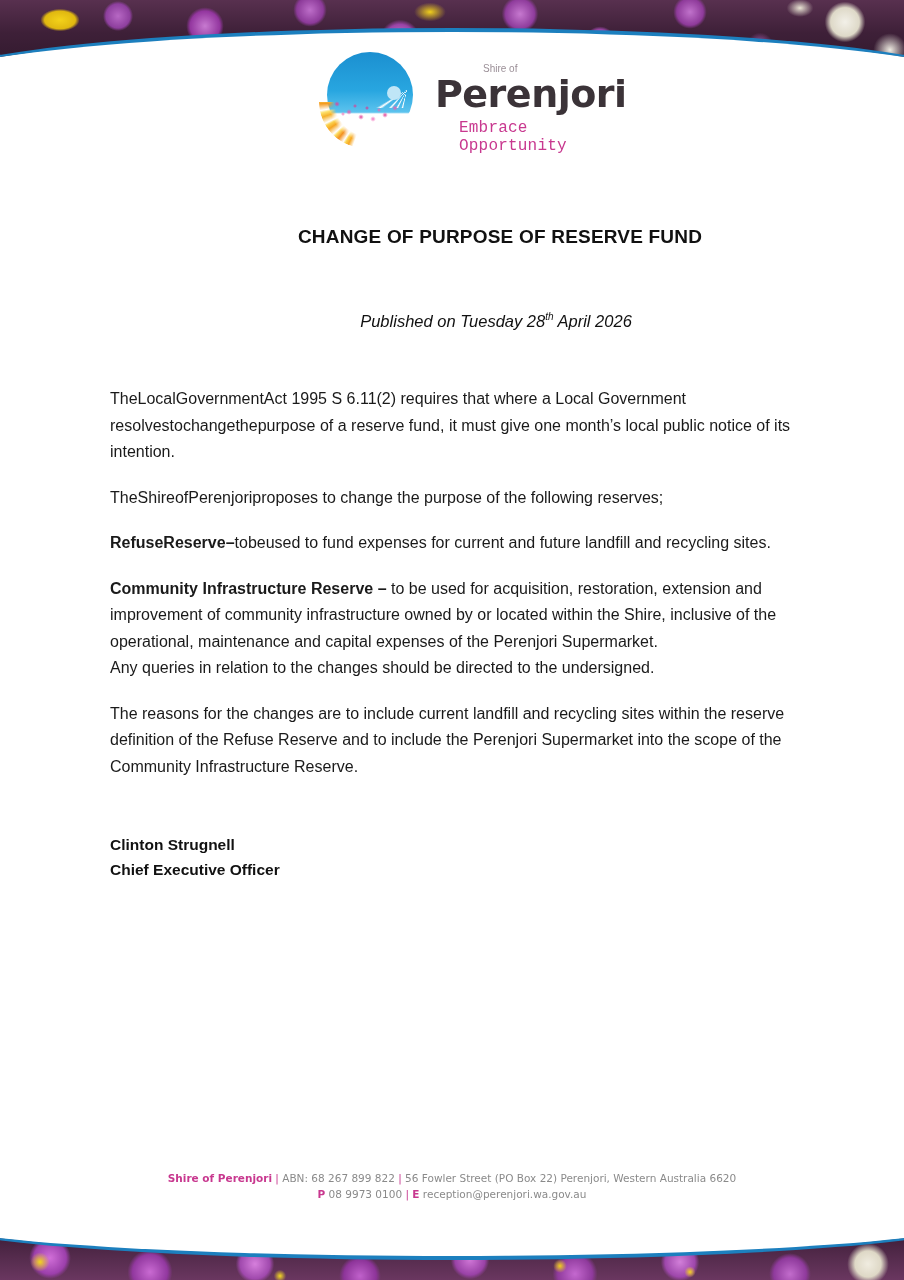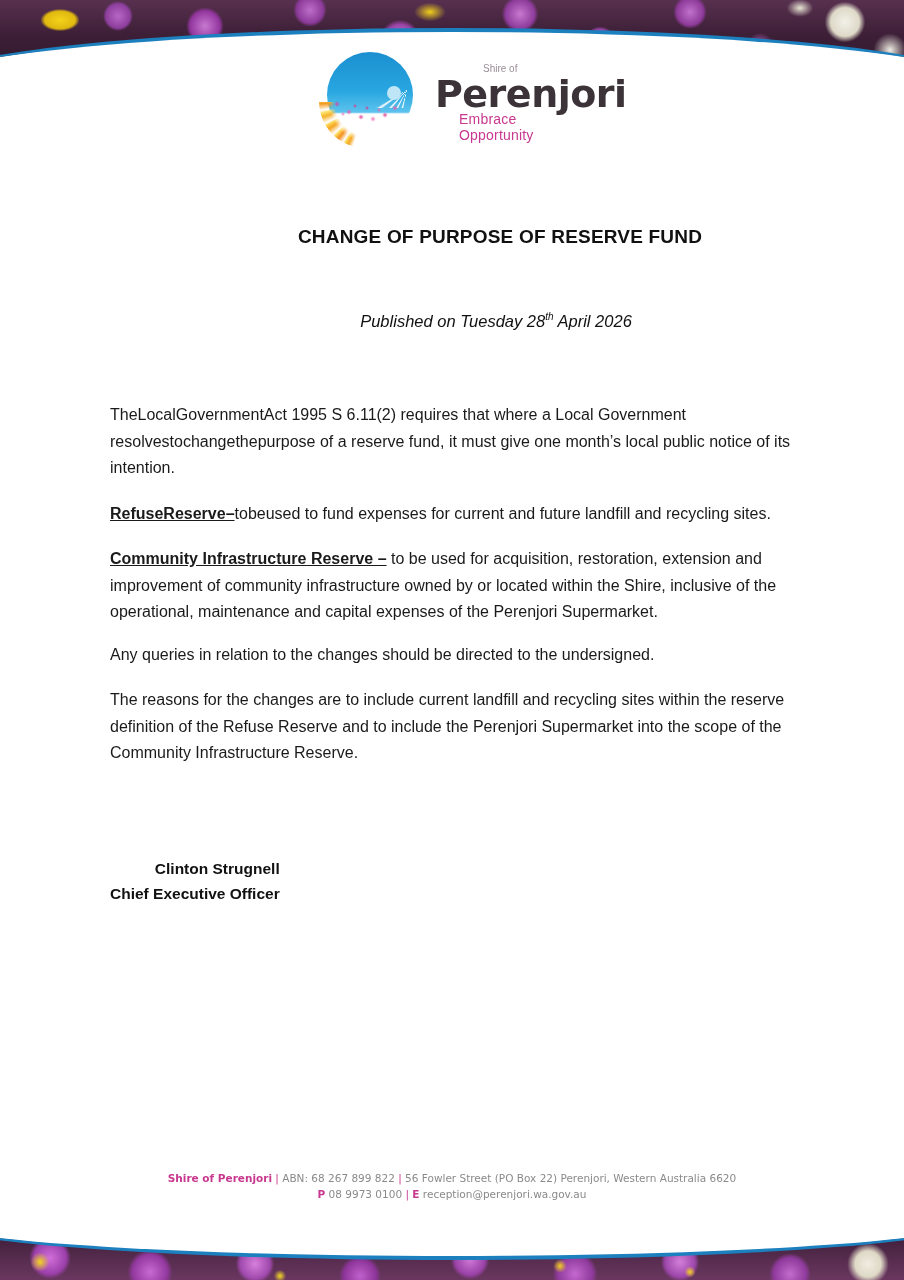--- a/index.html
+++ b/index.html
@@ -172,25 +172,25 @@
     top: 14px; left: 0;
     font-size: 38px;
     line-height: 38px;
     font-weight: bold;
     letter-spacing: -0.5px;
     color: #3b3338;
     font-family: "DejaVu Sans", sans-serif;
   }
   .lt-tag {
     position: absolute;
-    top: 50px; left: 24px;
-    font-size: 14px;
+    top: 58px; left: 24px;
+    font-size: 16px;
     color: #c8388f;
     letter-spacing: 0.2px;
-    font-family: Liberation Sans, sans-serif;
+    font-family: Liberation Mono, monospace;
   }
 
   
   .doc-title {
     position: absolute;
     top: 226px;
     left: 0;
     width: 904px;
     text-align: center;
     font-size: 19px;
@@ -217,33 +217,32 @@
 
   .body-area {
     position: absolute;
     top: 386px;
     left: 110px;
     width: 690px;
     font-size: 16px;
     line-height: 26.5px;
     color: #1a1a1a;
   }
-  .para { margin: 16px 0 19px 0; }
+  .para { margin: 0 0 19px 0; }
   .para.tight { margin-bottom: 0; }
-  .para b { font-weight: bold; text-decoration: underline; }
+  .para b { font-weight: bold; }
 
   .signoff {
     position: absolute;
-    top: 856px;
+    top: 832px;
     left: 110px;
     font-size: 15.5px;
     line-height: 25px;
     font-weight: bold;
     color: #111111;
-    text-align: right;
   }
 
   
   .footer {
     position: absolute;
     top: 1170px;
     left: 0;
     width: 904px;
     text-align: center;
     font-family: "DejaVu Sans", sans-serif;
@@ -340,20 +339,21 @@
   </div>
 
   <div class="doc-title">CHANGE OF PURPOSE OF RESERVE FUND</div>
 
   <div class="doc-date"><span>Published on Tuesday 28</span><sup>th</sup><span> April 2026</span></div>
 
   <div class="body-area">
 
     <p class="para">TheLocalGovernmentAct 1995 S 6.11(2) requires that where a Local Government resolvestochangethepurpose of a reserve fund, it must give one month’s local public notice of its intention.</p>
 
+    <p class="para">TheShireofPerenjoriproposes to change the purpose of the following reserves;</p>
 
     <p class="para"><b>RefuseReserve–</b><span>tobeused to fund expenses for current and future landfill and recycling sites.</span></p>
 
     <p class="para tight"><b>Community Infrastructure Reserve –</b><span> to be used for acquisition, restoration, extension and improvement of community infrastructure owned by or located within the Shire, inclusive of the operational, maintenance and capital expenses of the Perenjori Supermarket.</span></p>
 
     <p class="para">Any queries in relation to the changes should be directed to the undersigned.</p>
 
     <p class="para">The reasons for the changes are to include current landfill and recycling sites within the reserve definition of the Refuse Reserve and to include the Perenjori Supermarket into the scope of the Community Infrastructure Reserve.</p>
   </div>
 

